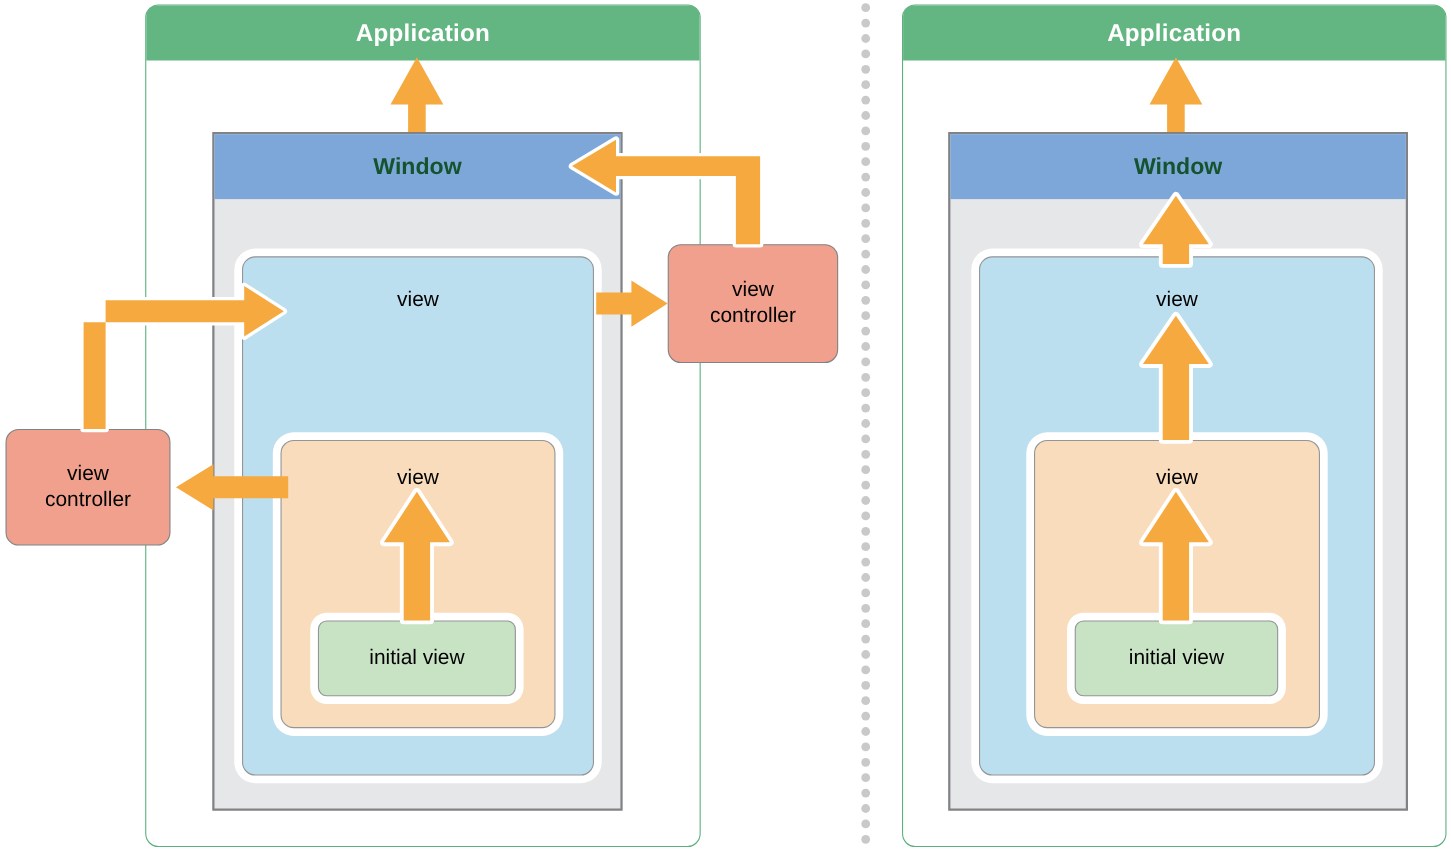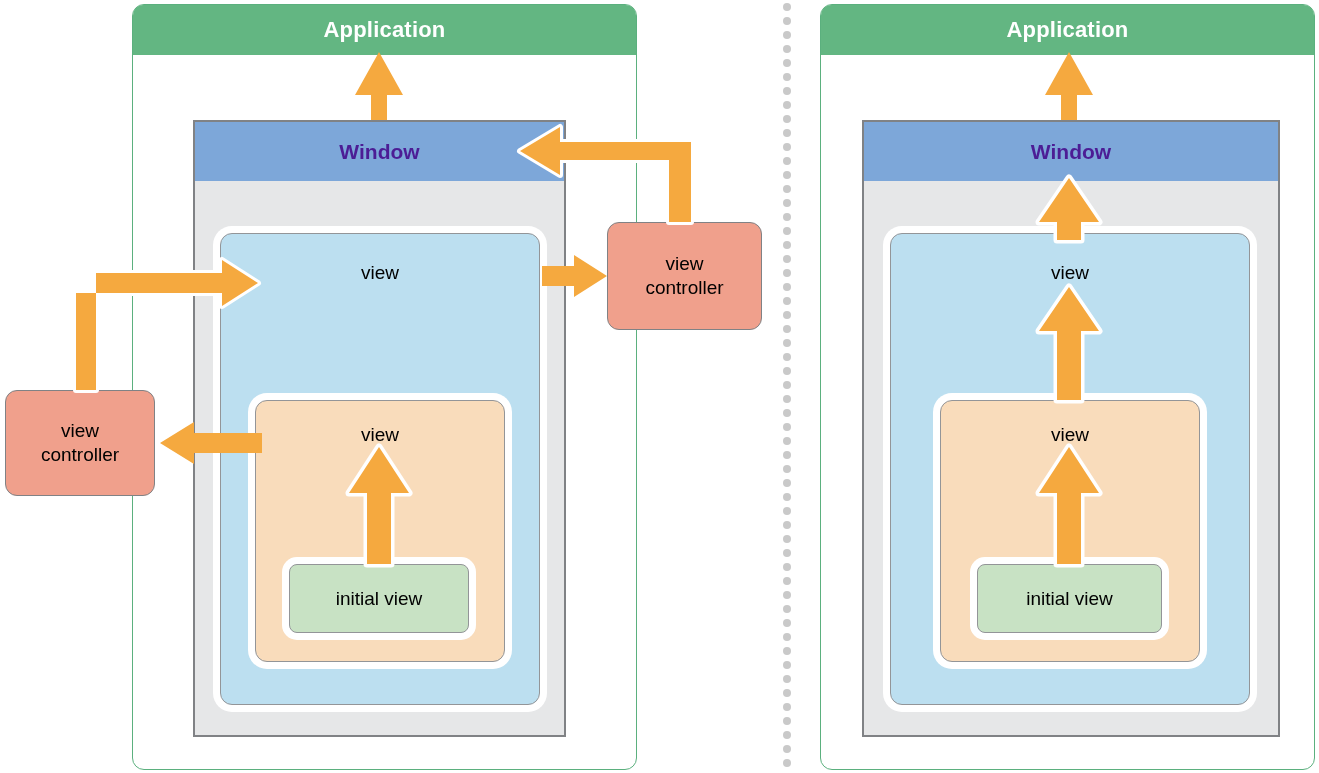--- a/index.html
+++ b/index.html
@@ -37,21 +37,21 @@
   .window-box {
     position: absolute;
     background: #e6e7e8;
     border: 2px solid #808285;
   }
   .window-header {
     position: absolute;
     left: 0; top: 0; right: 0;
     height: 59px;
     background: #7da7d9;
-    color: #4c1d95;
+    color: #14532d;
     font-weight: bold;
     font-size: 21px;
     display: flex;
     align-items: center;
     justify-content: center;
   }
 
   
   .view-blue {
     position: absolute;

